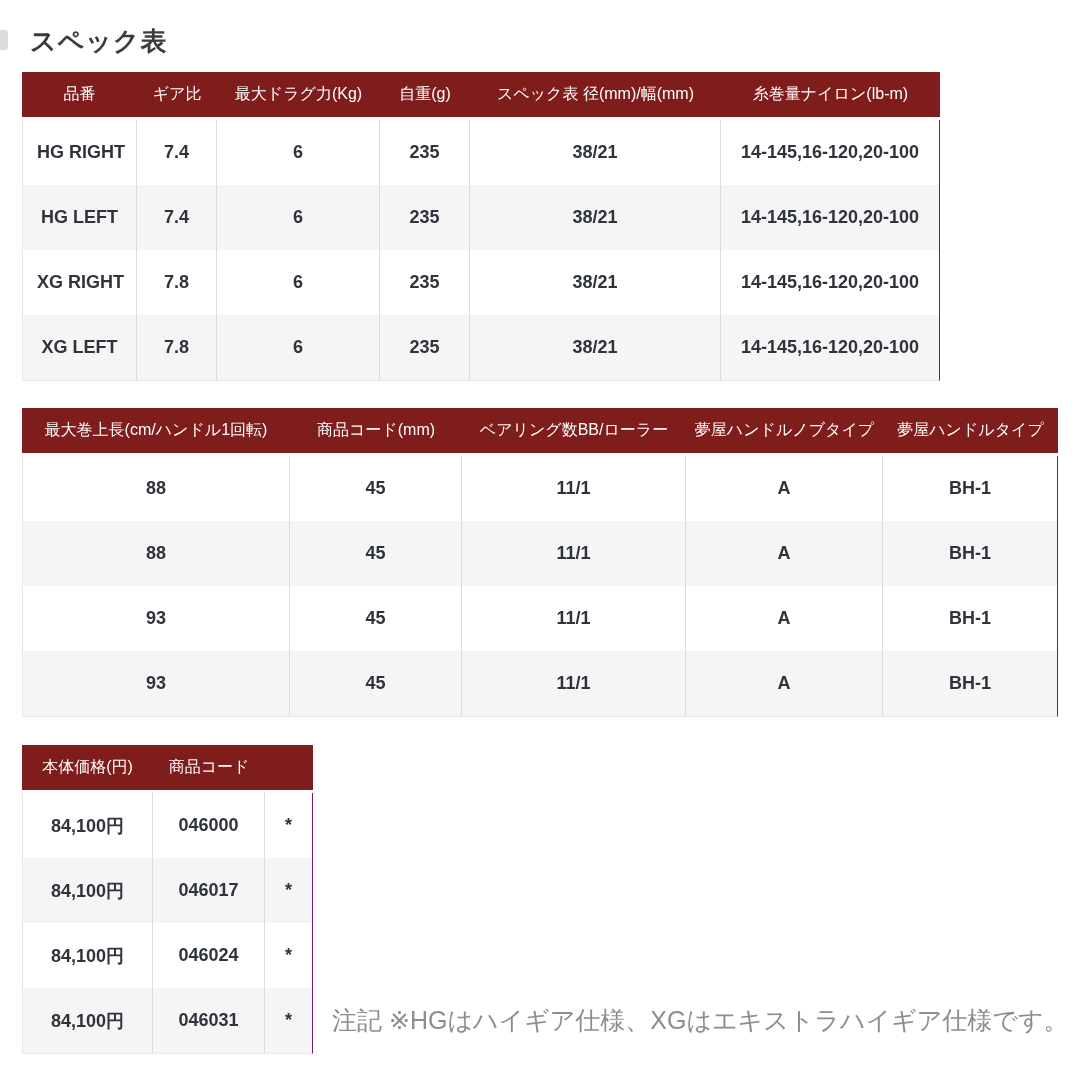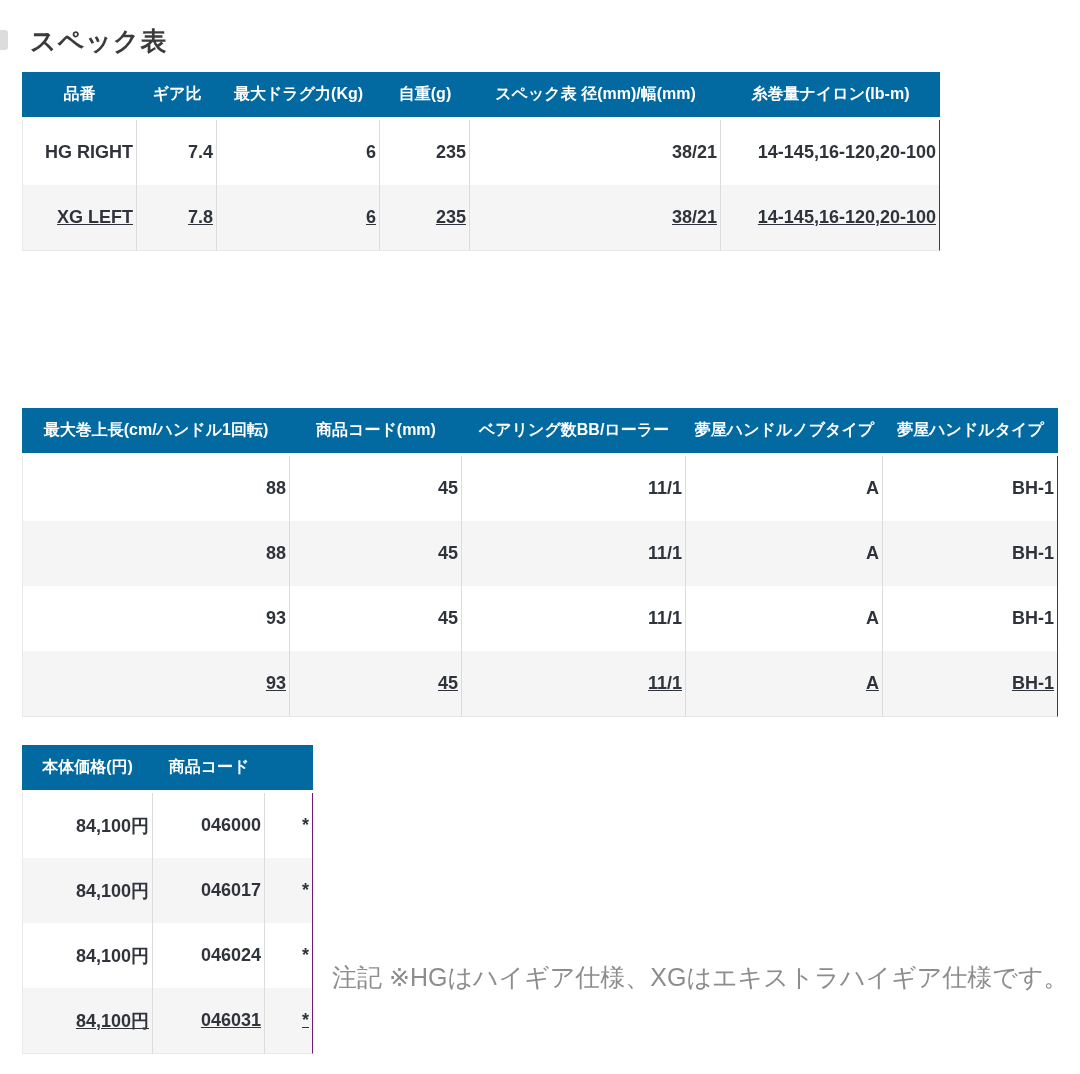--- a/index.html
+++ b/index.html
@@ -37,55 +37,55 @@
     position: absolute;
     border-collapse: separate;
     border-spacing: 0;
     table-layout: fixed;
   }
   #table1 { left: 22px; top: 72px;  width: 918px;  }
   #table2 { left: 22px; top: 408px; width: 1036px; border-radius: 28px; }
   #table3 { left: 22px; top: 745px; width: 291px;  }
 
   table.spec thead th {
-    background: #0369a1;
+    background: #7f1d1d;
     color: #ffffff;
     font-size: 16px;
-    font-weight: bold;
+    font-weight: normal;
     height: 45px;
     text-align: center;
     vertical-align: middle;
     white-space: nowrap;
     overflow: hidden;
     border-bottom: 3px solid #ffffff;
     padding: 0 4px;
   }
   table.spec tbody td {
     height: 65px;
-    text-align: right;
+    text-align: center;
     vertical-align: middle;
     font-size: 18px;
     font-weight: bold;
     color: #2f333b;
     white-space: nowrap;
     overflow: hidden;
     border-right: 1px solid #dcdcdc;
-    padding: 0 3px;
+    padding: 0 14px;
   }
   table.spec tbody td:first-child { border-left: 1px solid #e9e9e9; }
   table.spec tbody td:last-child  { border-right: 1px solid #701a75; }
-  table.spec tbody tr:last-child td { border-bottom: 1px solid #e9e9e9; text-decoration: underline; }
+  table.spec tbody tr:last-child td { border-bottom: 1px solid #e9e9e9; }
   table.spec tbody tr:nth-child(even) td { background: #f5f5f6; }
   table.spec tbody tr:nth-child(odd)  td { background: #ffffff; }
   .asterisk-cell { font-size: 15px; }
 
   .footnote {
     position: absolute;
     left: 332px;
-    top: 961px;
+    top: 1004px;
     font-size: 25px;
     color: #8d8d8d;
     white-space: nowrap;
   }
 </style>
 </head>
 <body>
 
 <div id="canvas">
 
@@ -115,20 +115,36 @@
     <tbody>
       <tr>
         <td>HG RIGHT</td>
         <td>7.4</td>
         <td>6</td>
         <td>235</td>
         <td>38/21</td>
         <td>14-145,16-120,20-100</td>
       </tr>
       <tr>
+        <td>HG LEFT</td>
+        <td>7.4</td>
+        <td>6</td>
+        <td>235</td>
+        <td>38/21</td>
+        <td>14-145,16-120,20-100</td>
+      </tr>
+      <tr>
+        <td>XG RIGHT</td>
+        <td>7.8</td>
+        <td>6</td>
+        <td>235</td>
+        <td>38/21</td>
+        <td>14-145,16-120,20-100</td>
+      </tr>
+      <tr>
         <td>XG LEFT</td>
         <td>7.8</td>
         <td>6</td>
         <td>235</td>
         <td>38/21</td>
         <td>14-145,16-120,20-100</td>
       </tr>
     </tbody>
   </table>
 

